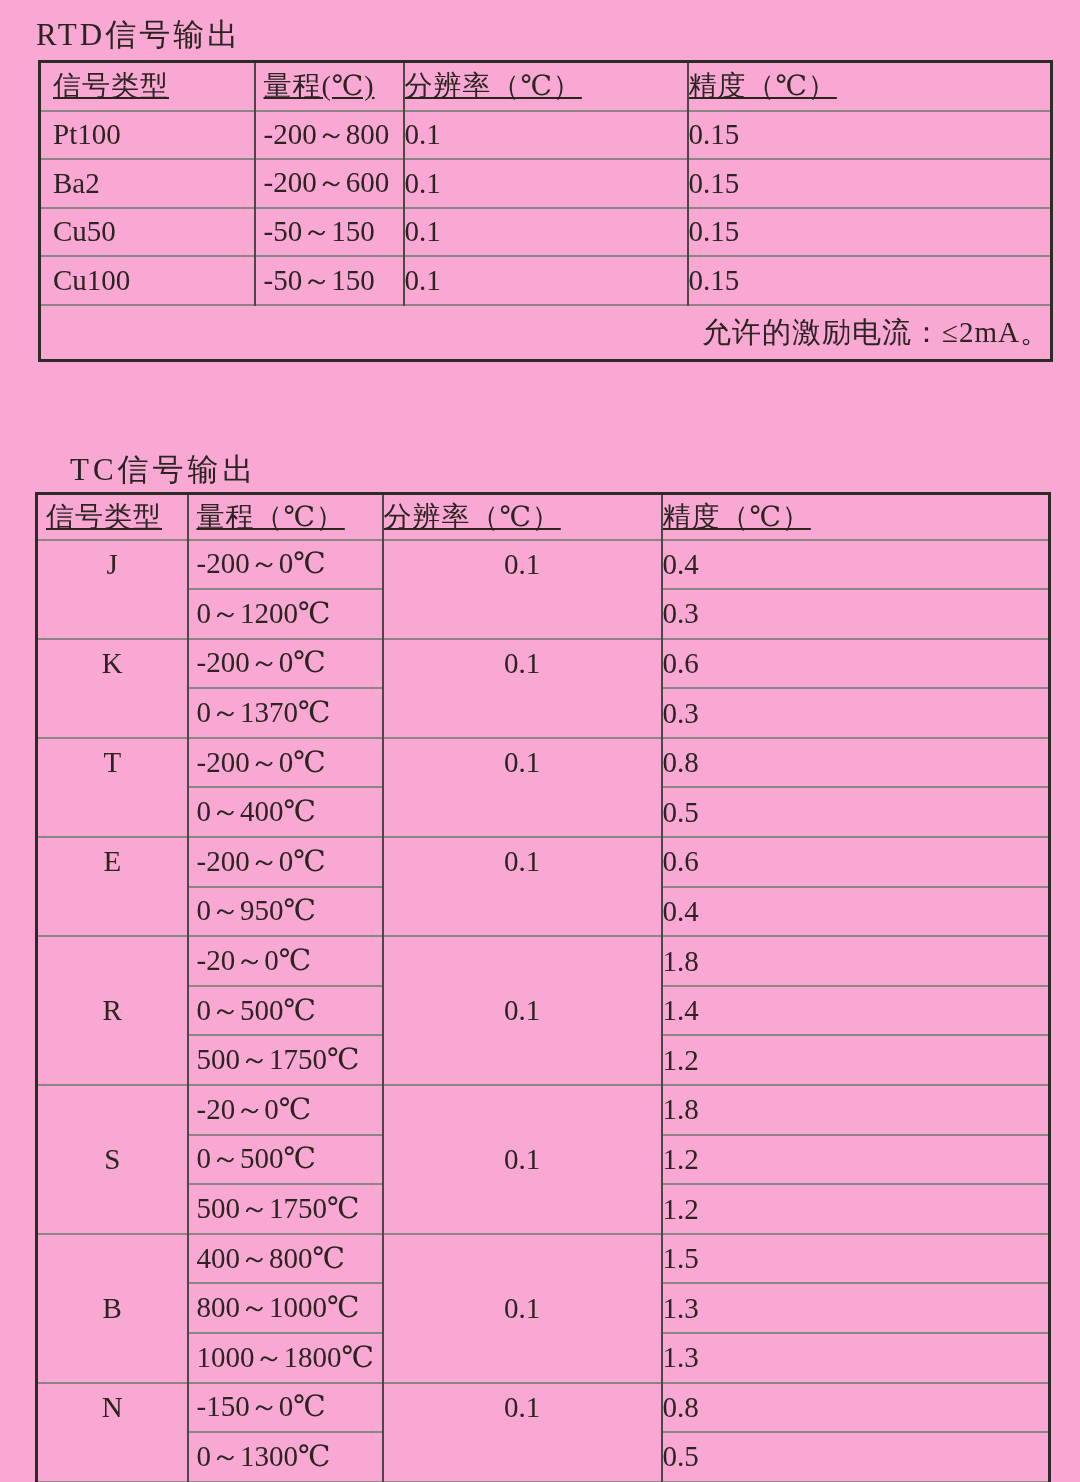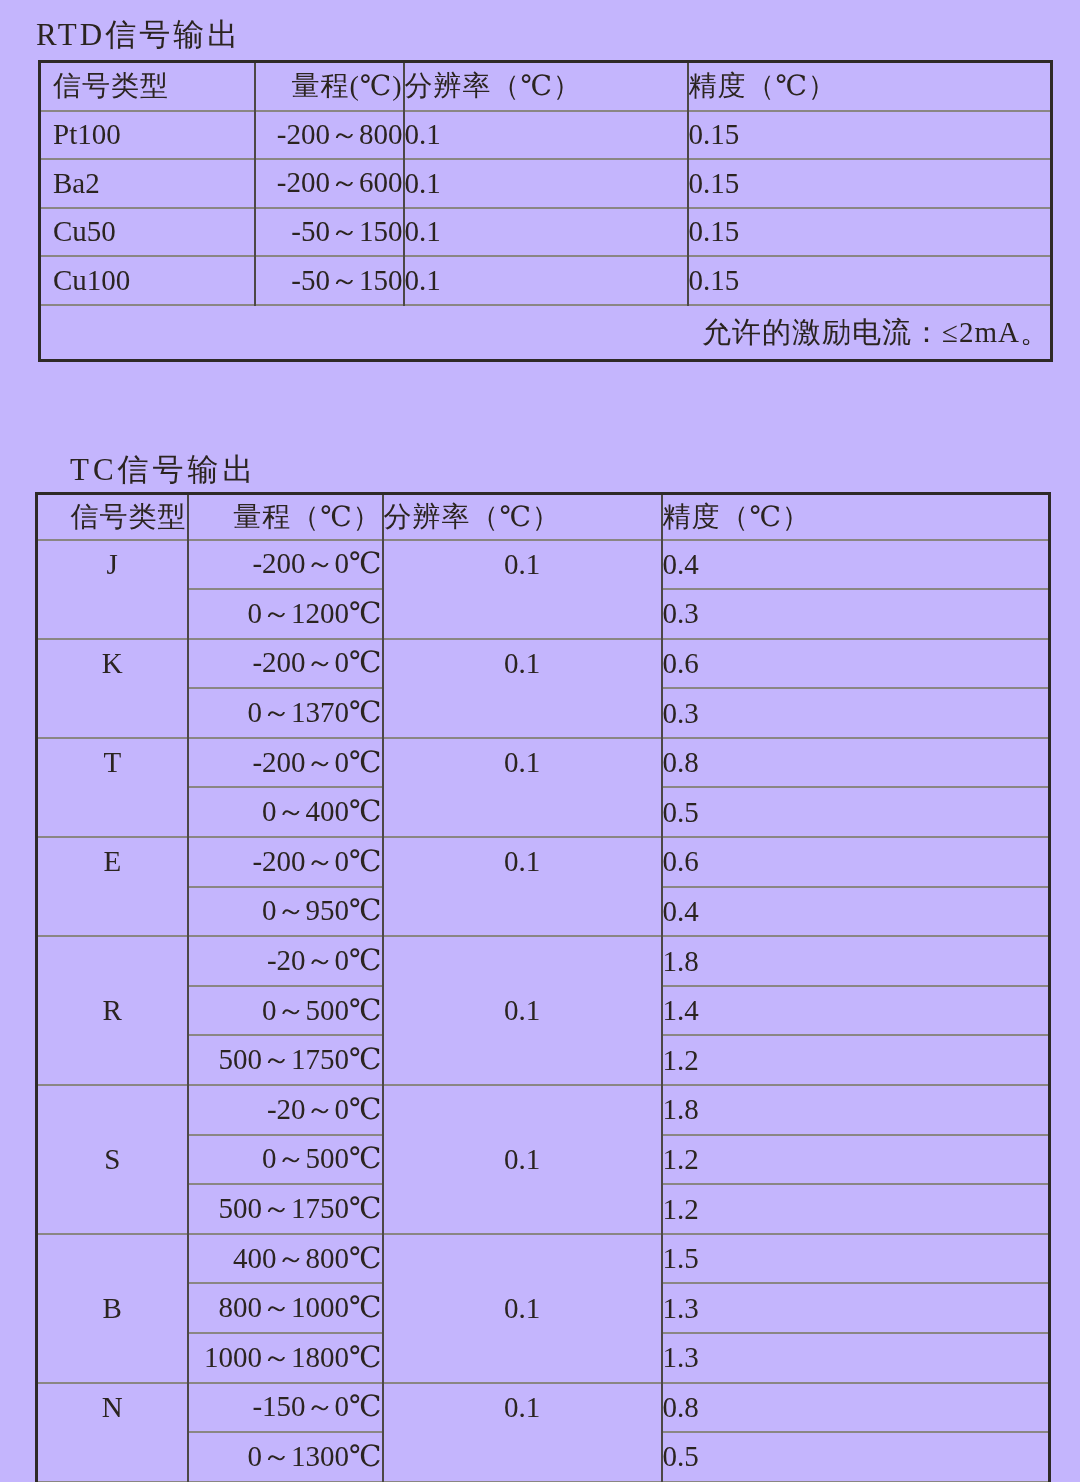--- a/index.html
+++ b/index.html
@@ -1,20 +1,20 @@
 <!DOCTYPE html>
 <html><head>
 <meta charset="utf-8">
 <style>
   html, body { margin: 0; padding: 0; background: #ffffff; }
   .page {
     position: relative;
     width: 1080px;
     height: 1482px;
-    background: #c4b5fd;
+    background: #f9a8d4;
     font-family: "Liberation Serif", "DejaVu Serif", serif;
     color: #2b2420;
     overflow: hidden;
   }
   .doc-title {
     position: absolute;
     font-size: 31px;
     letter-spacing: 3px;
     color: #2b2420;
     white-space: nowrap;
@@ -32,34 +32,34 @@
   table.tc  { left: 35px; top: 492px; width: 1013px; }
 
   td {
     border-top: 2px solid #8a8683;
     border-left: 2px solid #4c4845;
     font-size: 29px;
     padding: 0;
     overflow: hidden;
     white-space: nowrap;
   }
-  tr.hdr td { font-size: 28px; letter-spacing: 1px; }
+  tr.hdr td { font-size: 28px; letter-spacing: 1px; text-decoration: underline; }
 
   
   table.rtd tr.hdr  { height: 49px; }
   table.rtd tr.data { height: 48.6px; }
   table.rtd tr.foot { height: 56px; }
 
   
   table.tc tr.hdr { height: 46px; }
   table.tc tr.sub { height: 49.6px; }
   table.tc tr.foot { height: 49px; }
 
   .al { text-align: left; padding-left: 12px; }
-  .al2 { text-align: right; padding-left: 8px; }
+  .al2 { text-align: left; padding-left: 8px; }
   .ac { text-align: left; }
 
   
   td.vtop { vertical-align: top; }
   td.vtop .topbox {
     height: 47px;
     display: flex;
     align-items: center;
     justify-content: center;
   }

